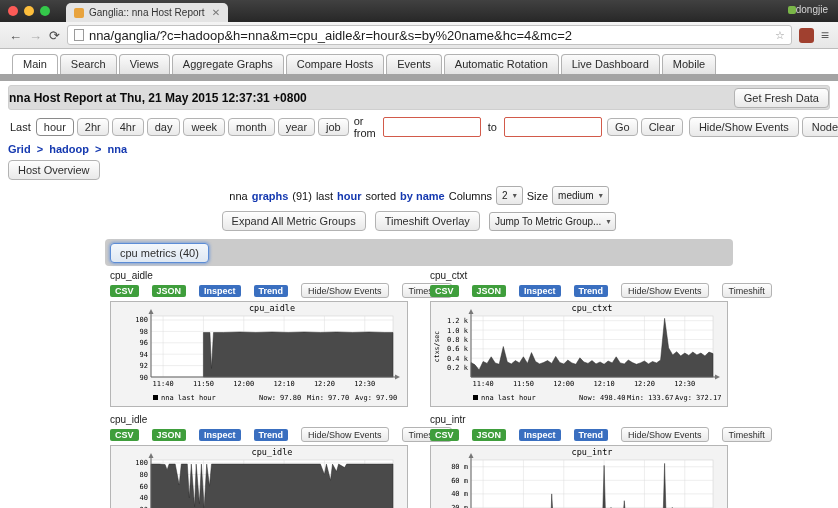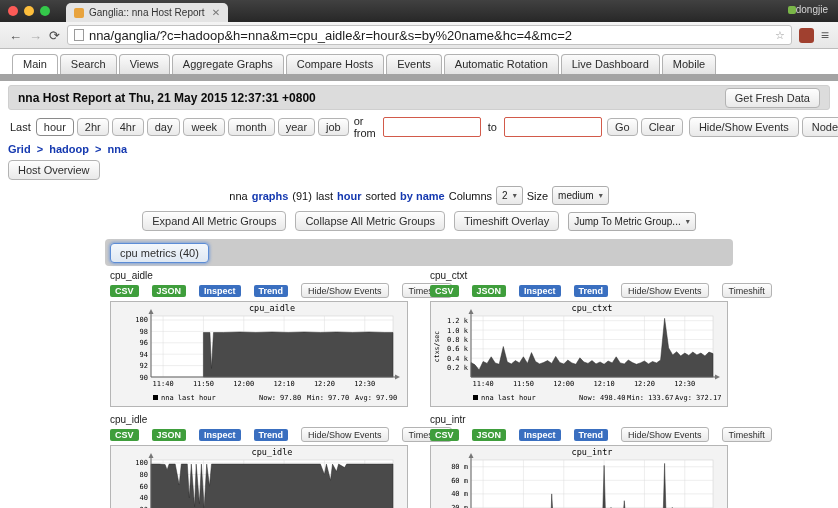--- a/index.html
+++ b/index.html
@@ -21,21 +21,21 @@
   .urlbox{flex:1;height:18px;background:#fff;border:1px solid #c2c2c2;border-radius:3px;display:flex;align-items:center;gap:5px;padding:0 6px;min-width:0;}
   .page-ic{width:8px;height:10px;border:1px solid #9a9a9a;background:#fdfdfd;flex:none;}
   .url-text{font-size:13px;color:#1d1d1d;white-space:nowrap;overflow:hidden;flex:1;}
   .star{font-size:11px;color:#9a9a9a;}
   .ext{width:15px;height:15px;border-radius:3px;background:#a0402f;flex:none;}
   .menu{font-size:14px;color:#5a5a5a;}
   
   .gtabs{display:flex;gap:2px;padding:5px 0 0 12px;border-bottom:7px solid #a3a3a3;text-align:center;}
   .gtab{font-size:11px;color:#2a2a2a;background:linear-gradient(#fbfbfb,#e3e3e3);border:1px solid #b2b2b2;border-bottom:none;border-radius:4px 4px 0 0;padding:3px 10px 4px;}
   .gtab.active{background:#fff;}
-  .pheader{margin:4px 8px 3px;background:#dcdcdc;border:1px solid #cfcfcf;border-radius:3px;height:23px;display:flex;align-items:center;padding:0 9px;}
+  .pheader{margin:4px 8px 3px;background:#dcdcdc;border:1px solid #cfcfcf;border-radius:3px;height:23px;display:flex;align-items:center;padding:0 0;}
   .ptitle{font-weight:bold;font-size:12px;color:#0a0a0a;flex:1;}
   .btn{display:inline-flex;align-items:center;justify-content:center;background:linear-gradient(#fefefe,#e9e9e9);border:1px solid #b3b3b3;border-radius:4px;font-size:11px;color:#2e2e2e;padding:0 9px;height:20px;font-family:inherit;white-space:nowrap;}
   .btn.sm{padding:0 7px;height:18px;}
   .btn.active{background:#fff;border-color:#8a8a8a;}
   .btn.tiny{height:15px;font-size:9px;padding:0 6px;border-radius:3px;}
   .controls{display:flex;align-items:center;gap:3px;padding:2px 8px;font-size:11px;color:#222;}
   .controls .lbl{margin:0 2px;}
   .date-input{width:92px;height:16px;border:1px solid #d25a4a;border-radius:2px;background:#fff;margin:0 2px;}
   .spacer{flex:1;}
   .crumbs{padding:2px 8px;font-size:11px;font-weight:bold;}
@@ -155,21 +155,20 @@
   </span>
   <span>Size</span>
   <span class="select">
     <span>medium</span>
     <span class="arrow">▾</span>
   </span>
 </div>
 
 <div class="groupbtns">
   <button class="btn">Expand All Metric Groups</button>
-  <button class="btn">Collapse All Metric Groups</button>
   <button class="btn">Timeshift Overlay</button>
   <span class="select">
     <span>Jump To Metric Group...</span>
     <span class="arrow">▾</span>
   </span>
 </div>
 
 <div class="metricbar">
   <button class="btn focusring">cpu metrics (40)</button>
 </div>

